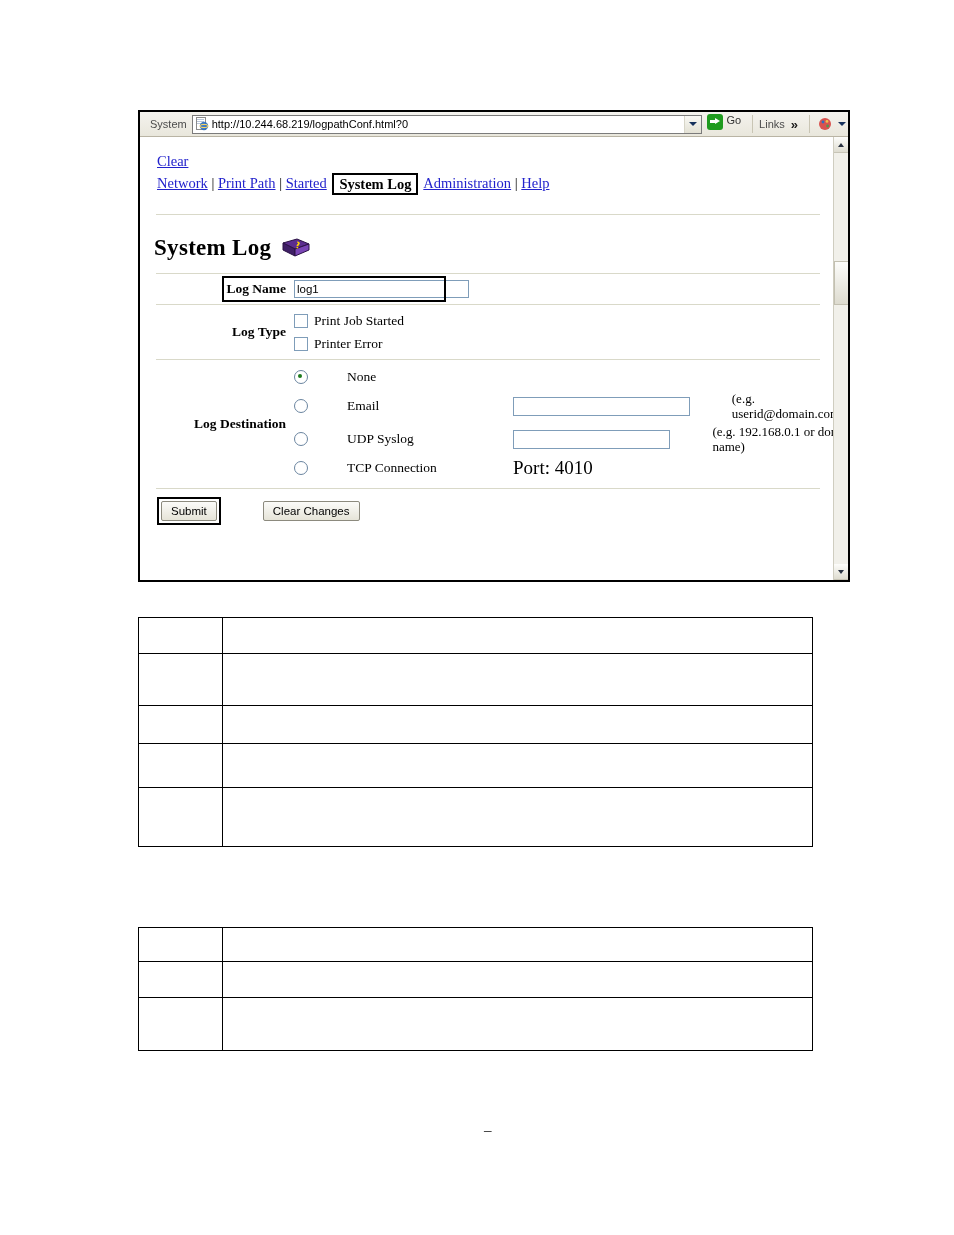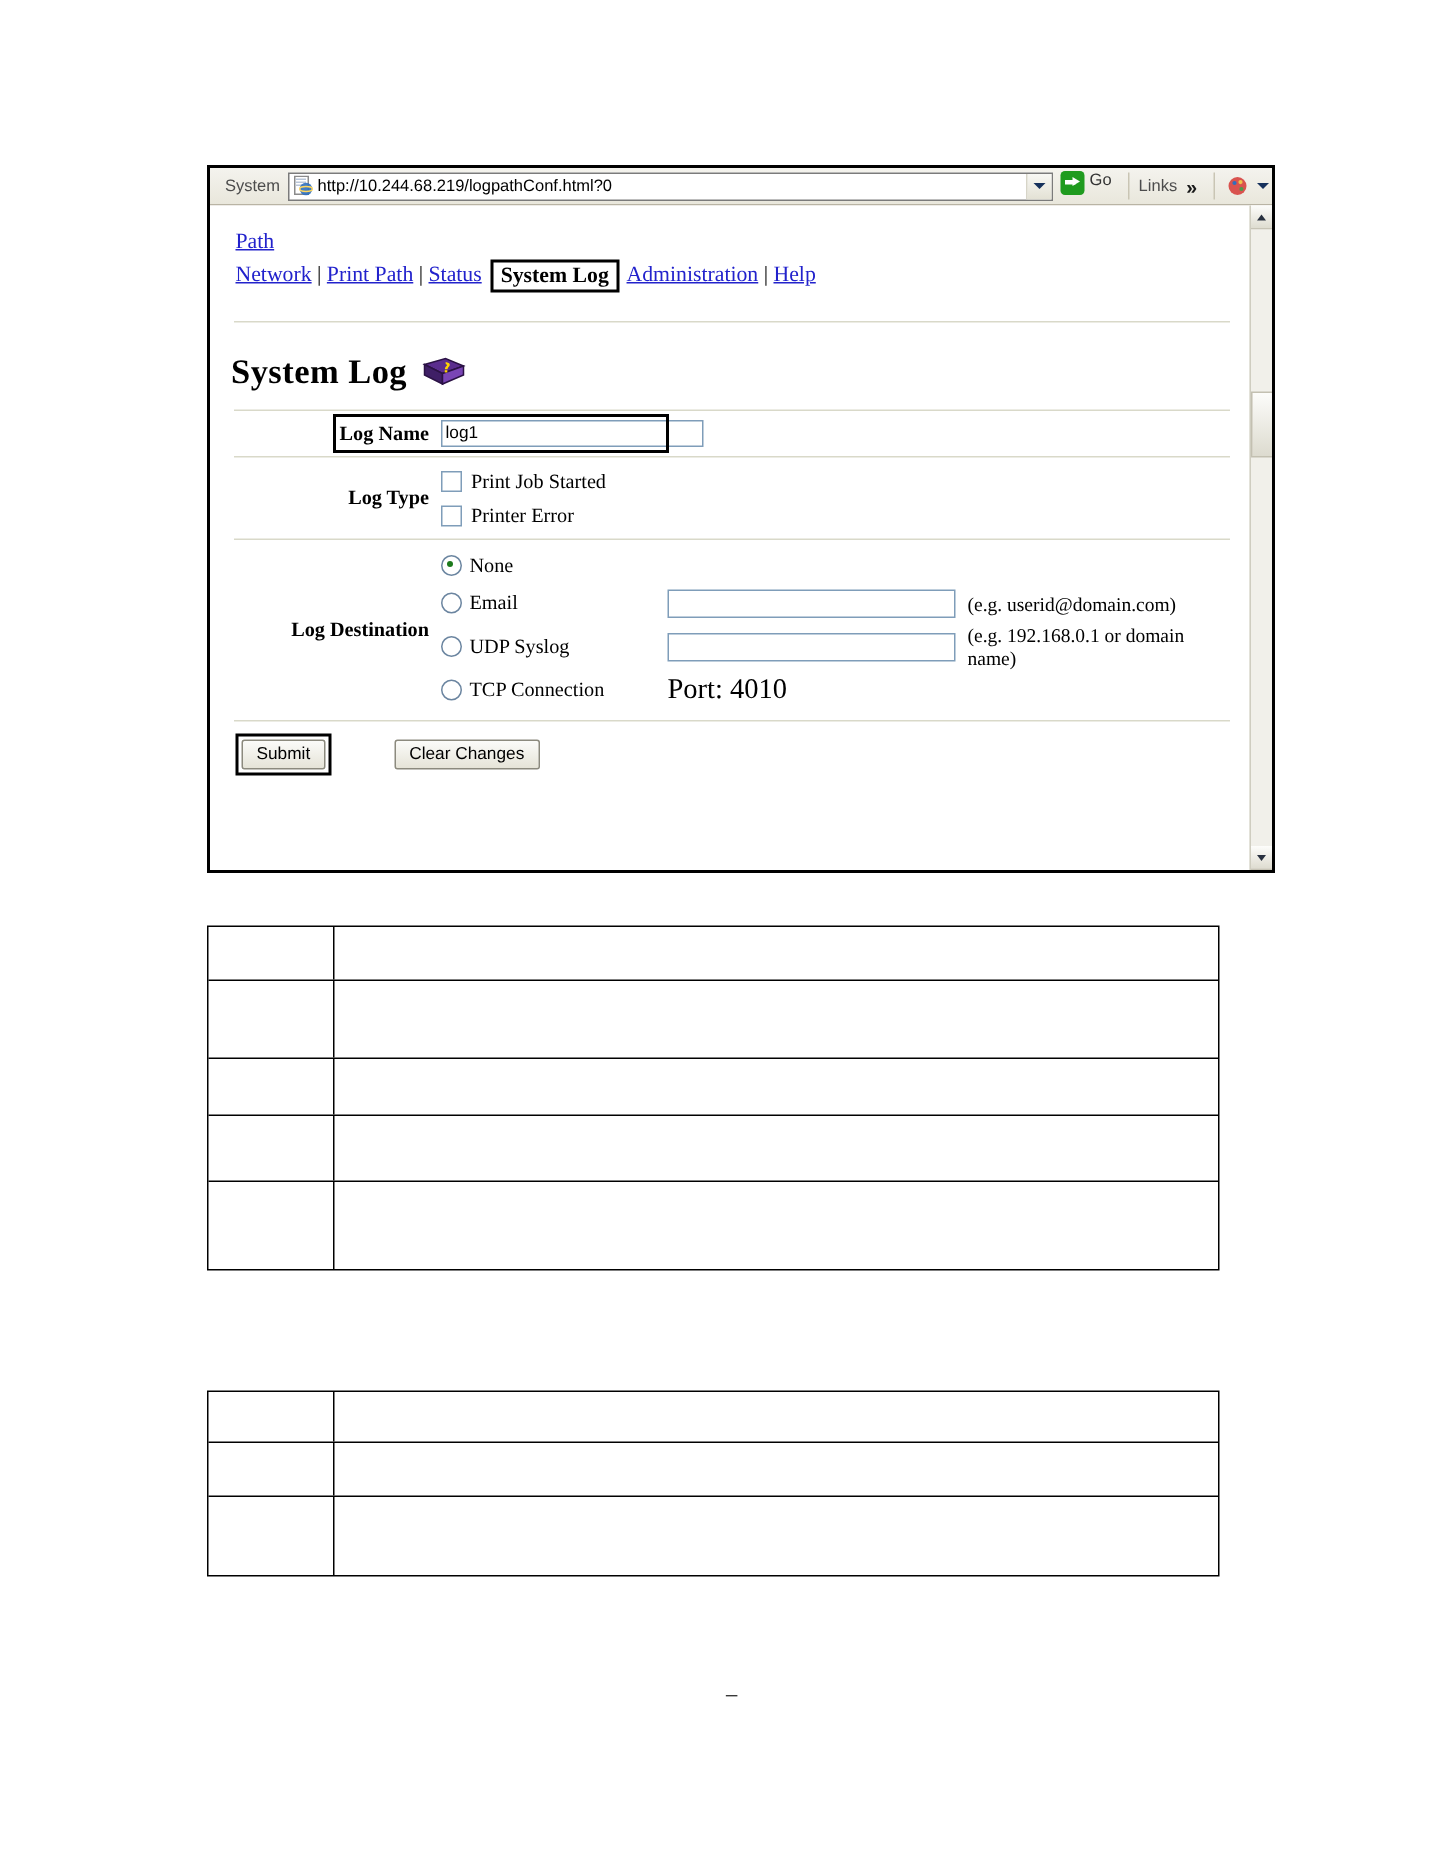--- a/index.html
+++ b/index.html
@@ -324,20 +324,21 @@
     flex: 0 0 auto;
   }
   .chk-lbl { font-size: 13.5px; }
 
   
   .radio-row {
     display: flex;
     align-items: center;
     min-height: 22px;
     margin-bottom: 3px;
+    gap: 34px;
   }
   .radio {
     width: 12px; height: 12px;
     border: 1px solid #6b85a0;
     border-radius: 50%;
     background: #ffffff;
     margin-right: 5px;
     flex: 0 0 auto;
     position: relative;
   }
@@ -459,28 +460,28 @@
       </svg>
     </span>
     <span class="caret-down" style="margin-left:3px"></span>
   </div>
 
   <div class="page-area">
     <div class="page-content">
 
       <div class="nav">
         <div>
-          <span class="lnk">Path</span>
+          <span class="lnk">Clear</span>
         </div>
         <div class="nav-row2">
           <span class="lnk">Network</span>
           <span class="pipe">|</span>
           <span class="lnk">Print Path</span>
           <span class="pipe">|</span>
-          <span class="lnk">Status</span>
+          <span class="lnk">Started</span>
           <span class="syslog-box">System Log</span>
           <span class="lnk">Administration</span>
           <span class="pipe">|</span>
           <span class="lnk">Help</span>
         </div>
       </div>
 
       <div class="hr-line"></div>
 
       <div class="title-row">

